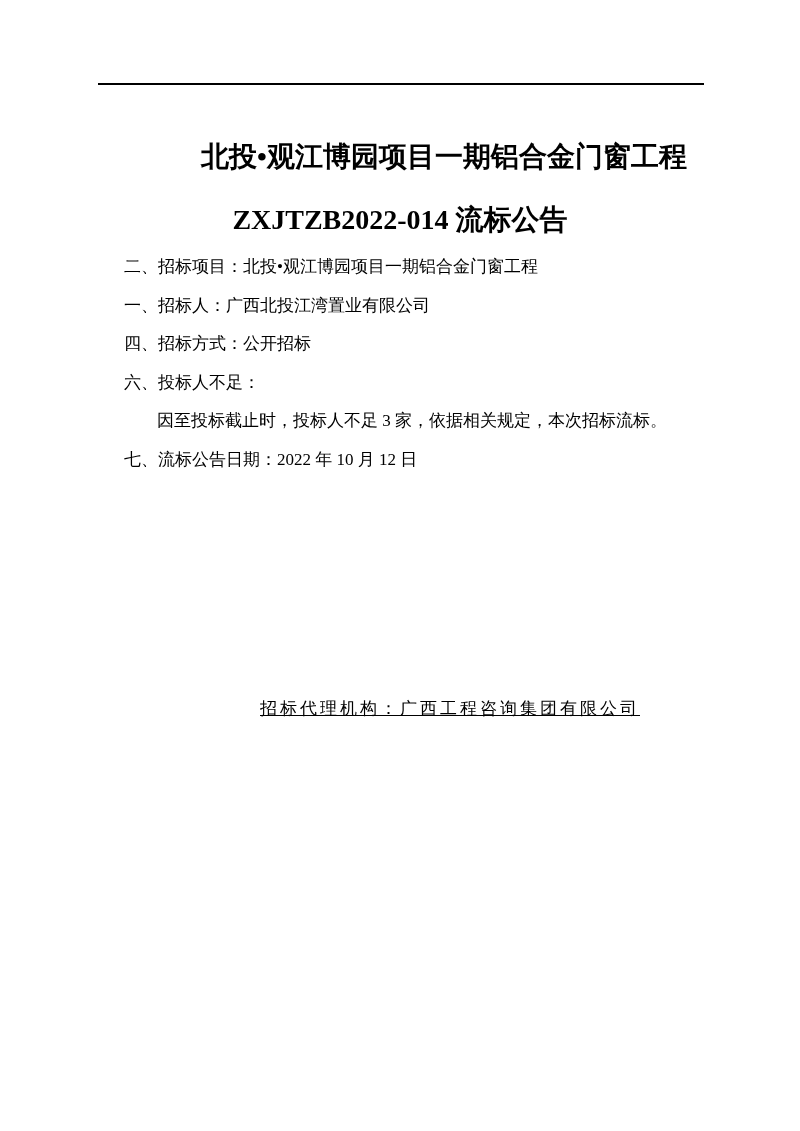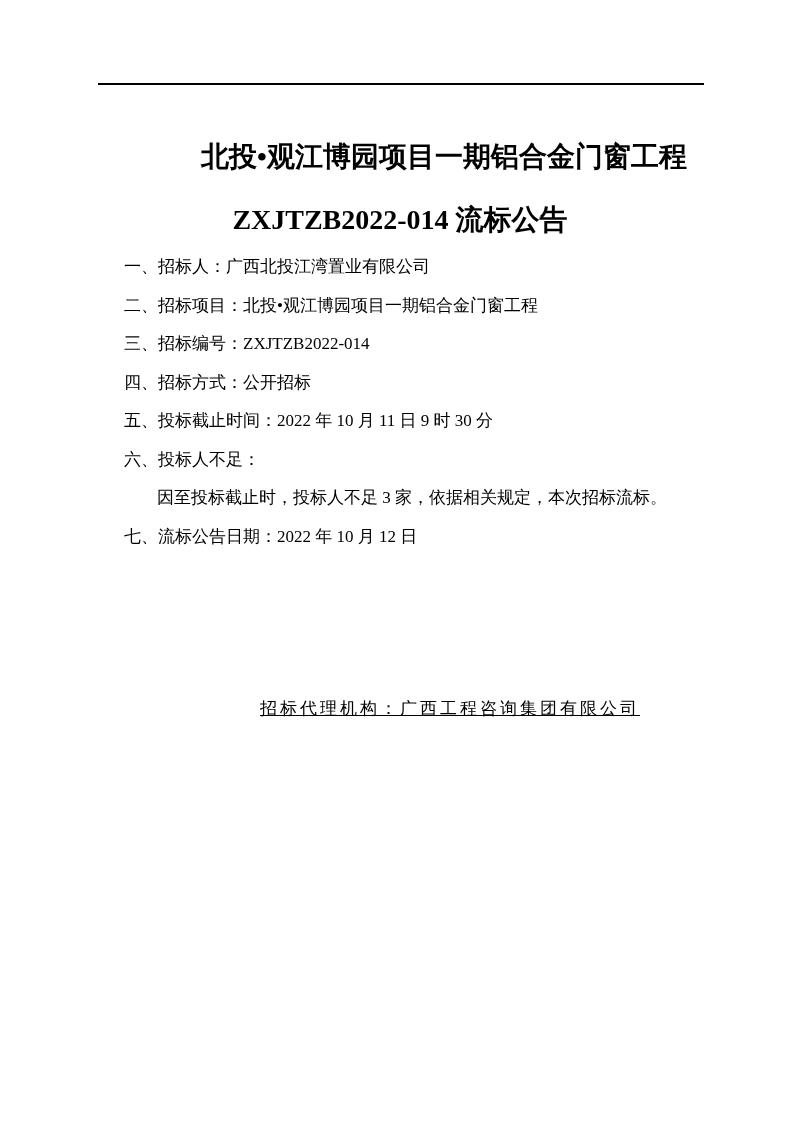--- a/index.html
+++ b/index.html
@@ -82,25 +82,23 @@
 <div class="page">
 
   <div class="header-rule"></div>
 
   <div class="title-block">
     <div class="title-line1">北投•观江博园项目一期铝合金门窗工程</div>
     <div class="title-line2">ZXJTZB2022-014 流标公告</div>
   </div>
 
   <div class="body-block">
+    <div class="doc-line">二、招标项目：北投•观江博园项目一期铝合金门窗工程</div>
     <div class="doc-line">一、招标人：广西北投江湾置业有限公司</div>
-    <div class="doc-line">二、招标项目：北投•观江博园项目一期铝合金门窗工程</div>
-    <div class="doc-line">三、招标编号：ZXJTZB2022-014</div>
     <div class="doc-line">四、招标方式：公开招标</div>
-    <div class="doc-line">五、投标截止时间：2022 年 10 月 11 日 9 时 30 分</div>
     <div class="doc-line">六、投标人不足：</div>
     <div class="doc-line indent">因至投标截止时，投标人不足 3 家，依据相关规定，本次招标流标。</div>
     <div class="doc-line">七、流标公告日期：2022 年 10 月 12 日</div>
   </div>
 
   <div class="sig-agency">招标代理机构：广西工程咨询集团有限公司</div>
 
 
 </div>
 

